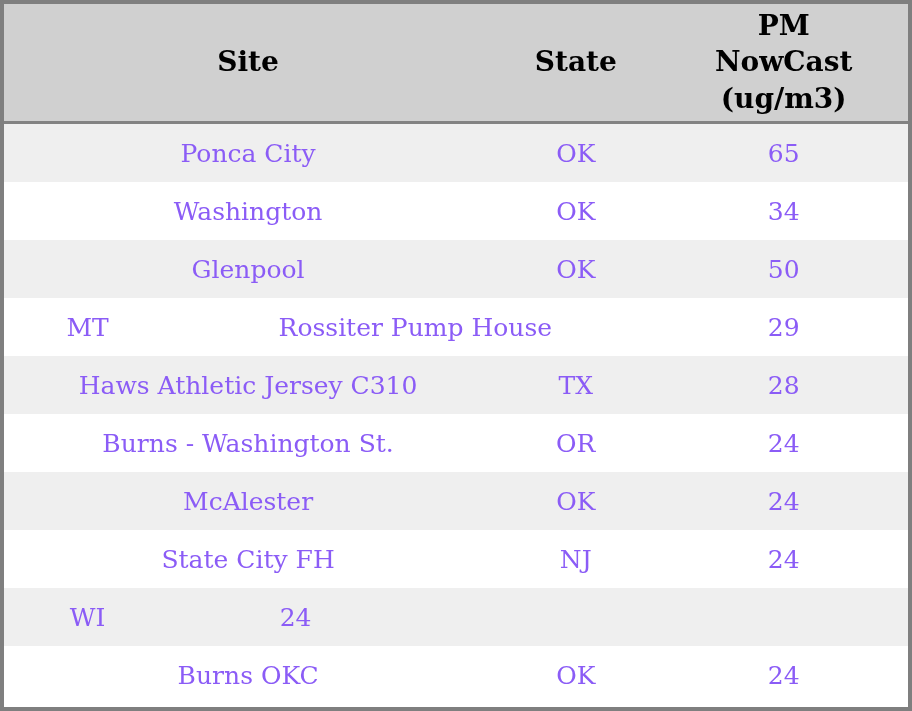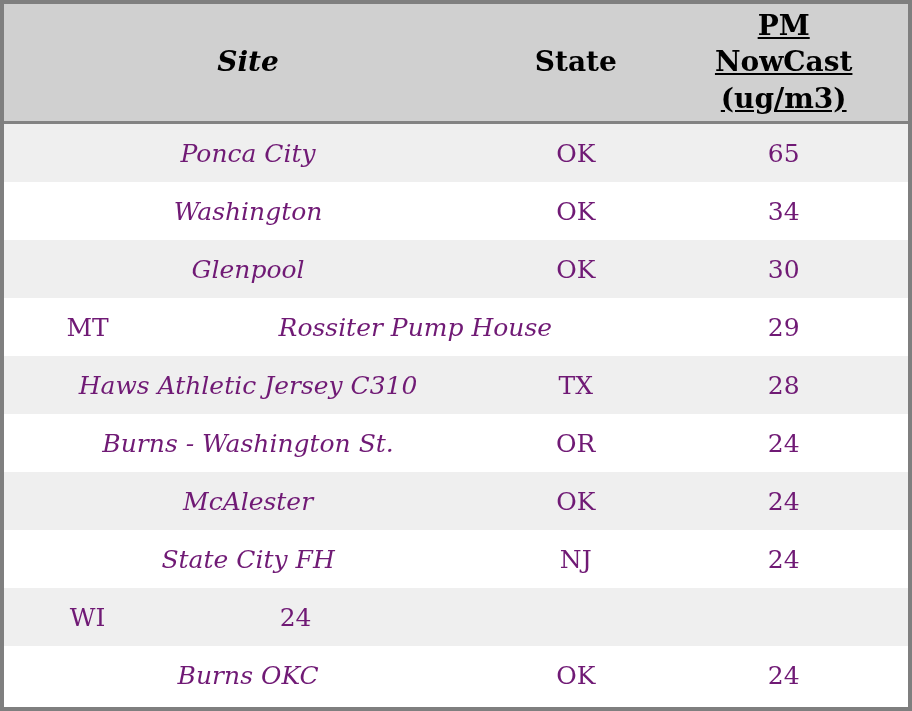--- a/index.html
+++ b/index.html
@@ -47,35 +47,34 @@
     flex: none;
     display: flex;
     align-items: center;
     background: #ffffff;
   }
   .aq-row:nth-child(odd) { background: #efefef; }
 
   .cell {
     text-align: center;
     font-size: 25px;
-    color: #701a75;
+    color: #8b5cf6;
     display: flex;
     align-items: center;
     justify-content: center;
     height: 100%;
   }
-  .col-site  { width: 54.0%; font-style: italic; }
+  .col-site  { width: 54.0%; }
   .col-state { width: 18.5%; }
   .col-value { width: 27.5%; }
 
   .pm-header-text {
     display: inline-block;
     max-width: 150px;
     text-align: center;
-    text-decoration: underline;
   }
 </style>
 </head>
 <body>
 
 <div class="aq-table">
 
   <div class="aq-header">
     <div class="cell col-site">Site</div>
     <div class="cell col-state">State</div>
@@ -93,21 +92,21 @@
 
   <div class="aq-row">
     <div class="cell col-site">Washington</div>
     <div class="cell col-state">OK</div>
     <div class="cell col-value">34</div>
   </div>
 
   <div class="aq-row">
     <div class="cell col-site">Glenpool</div>
     <div class="cell col-state">OK</div>
-    <div class="cell col-value">30</div>
+    <div class="cell col-value">50</div>
   </div>
 
   <div class="aq-row">
     <div class="cell col-state">MT</div>
     <div class="cell col-site">Rossiter Pump House</div>
     <div class="cell col-value">29</div>
   </div>
 
   <div class="aq-row">
     <div class="cell col-site">Haws Athletic Jersey C310</div>

